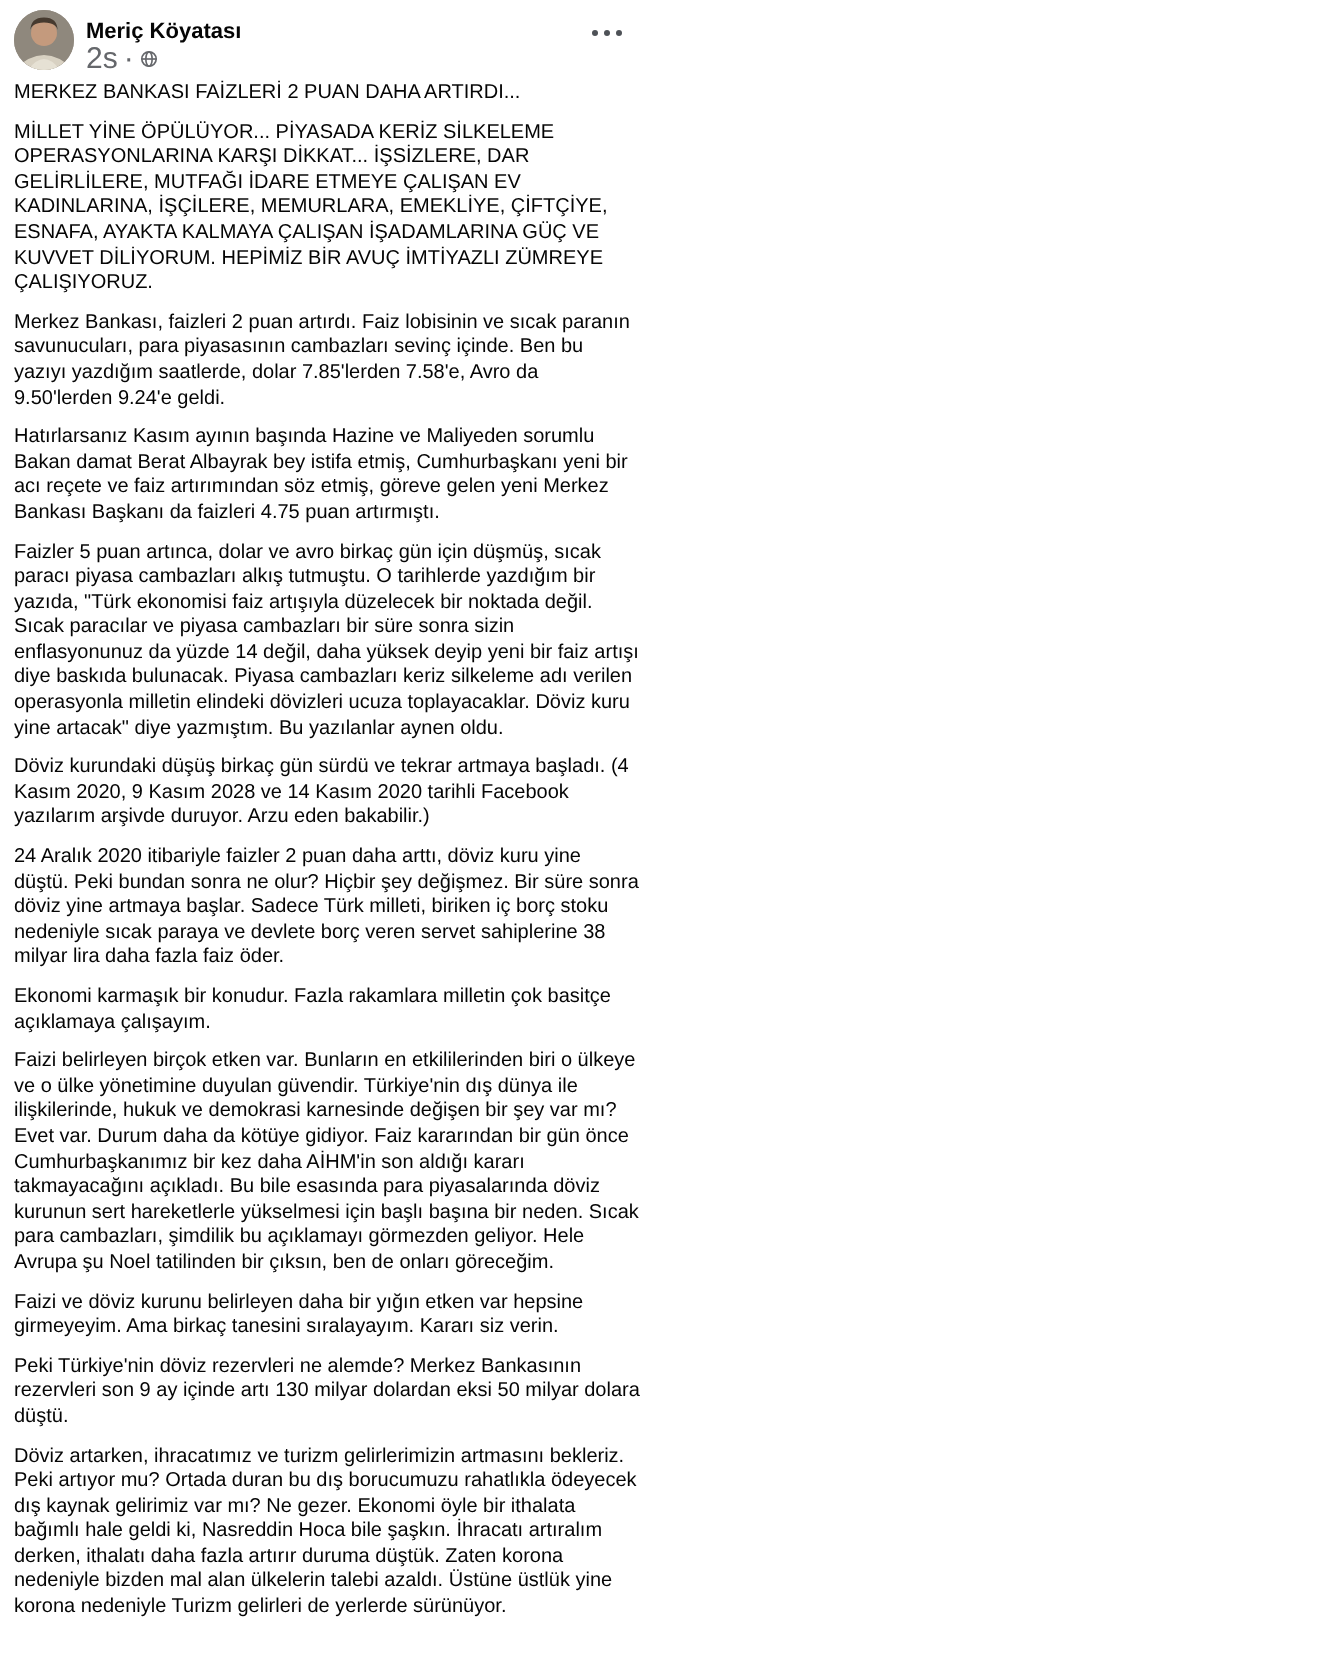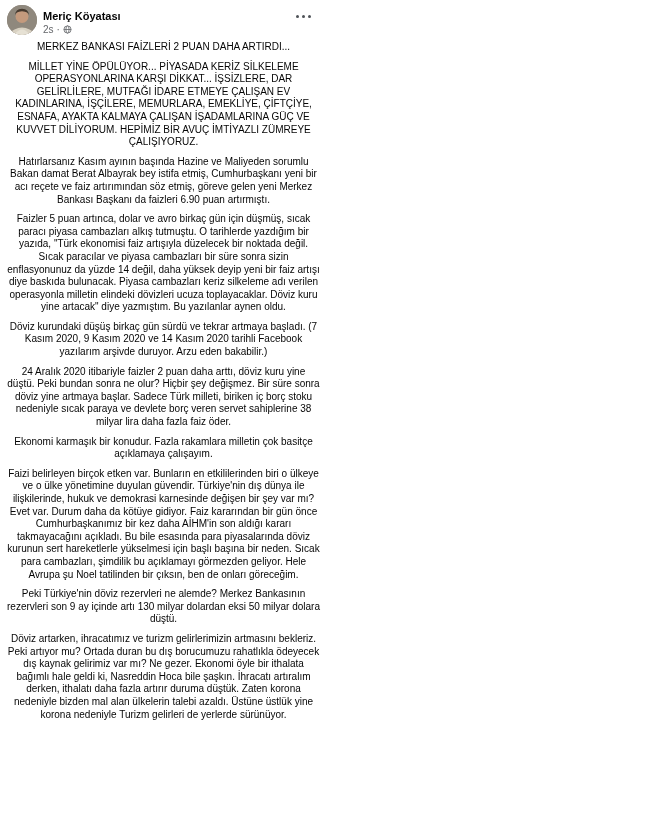--- a/index.html
+++ b/index.html
@@ -43,21 +43,21 @@
     font-size: 11px;
     font-weight: 700;
     color: #050505;
     line-height: 13px;
     cursor: pointer;
   }
   .meta {
     display: flex;
     align-items: center;
     gap: 3px;
-    font-size: 10px;
+    font-size: 15px;
     color: #65676b;
     line-height: 11px;
     margin-top: 1px;
     cursor: pointer;
   }
   .meta .sep { color: #65676b; }
   .globe { display: inline-flex; align-items: center; }
   .menu-dots {
     position: absolute;
     left: 293px;
@@ -77,21 +77,20 @@
   .post-body {
     padding: 6px 0 0 7px;
     width: 320px;
   }
   .post-body p {
     margin: 0 0 7px 0;
     font-size: 10px;
     line-height: 12.6px;
     color: #050505;
     letter-spacing: 0;
-    text-align: center;
   }
 </style>
 </head>
 <body>
 
 <div class="post">
 
   <div class="post-header">
 
     <div class="avatar">
@@ -123,23 +122,25 @@
       <span class="dot"></span>
       <span class="dot"></span>
       <span class="dot"></span>
     </div>
 
   </div>
 
   <div class="post-body">
     <p>MERKEZ BANKASI FAİZLERİ 2 PUAN DAHA ARTIRDI...</p>
     <p>MİLLET YİNE ÖPÜLÜYOR... PİYASADA KERİZ SİLKELEME OPERASYONLARINA KARŞI DİKKAT... İŞSİZLERE, DAR GELİRLİLERE, MUTFAĞI İDARE ETMEYE ÇALIŞAN EV KADINLARINA, İŞÇİLERE, MEMURLARA, EMEKLİYE, ÇİFTÇİYE, ESNAFA, AYAKTA KALMAYA ÇALIŞAN İŞADAMLARINA GÜÇ VE KUVVET DİLİYORUM. HEPİMİZ BİR AVUÇ İMTİYAZLI ZÜMREYE ÇALIŞIYORUZ.</p>
-    <p>Hatırlarsanız Kasım ayının başında Hazine ve Maliyeden sorumlu Bakan damat Berat Albayrak bey istifa etmiş, Cumhurbaşkanı yeni bir acı reçete ve faiz artırımından söz etmiş, göreve gelen yeni Merkez Bankası Başkanı da faizleri 6.90 puan artırmıştı.</p>
+    <p>Merkez Bankası, faizleri 2 puan artırdı. Faiz lobisinin ve sıcak paranın savunucuları, para piyasasının cambazları sevinç içinde. Ben bu yazıyı yazdığım saatlerde, dolar 7.85'lerden 7.58'e, Avro da 9.50'lerden 9.24'e geldi.</p>
+    <p>Hatırlarsanız Kasım ayının başında Hazine ve Maliyeden sorumlu Bakan damat Berat Albayrak bey istifa etmiş, Cumhurbaşkanı yeni bir acı reçete ve faiz artırımından söz etmiş, göreve gelen yeni Merkez Bankası Başkanı da faizleri 4.75 puan artırmıştı.</p>
     <p>Faizler 5 puan artınca, dolar ve avro birkaç gün için düşmüş, sıcak paracı piyasa cambazları alkış tutmuştu. O tarihlerde yazdığım bir yazıda, "Türk ekonomisi faiz artışıyla düzelecek bir noktada değil. Sıcak paracılar ve piyasa cambazları bir süre sonra sizin enflasyonunuz da yüzde 14 değil, daha yüksek deyip yeni bir faiz artışı diye baskıda bulunacak. Piyasa cambazları keriz silkeleme adı verilen operasyonla milletin elindeki dövizleri ucuza toplayacaklar. Döviz kuru yine artacak" diye yazmıştım. Bu yazılanlar aynen oldu.</p>
-    <p>Döviz kurundaki düşüş birkaç gün sürdü ve tekrar artmaya başladı. (7 Kasım 2020, 9 Kasım 2020 ve 14 Kasım 2020 tarihli Facebook yazılarım arşivde duruyor. Arzu eden bakabilir.)</p>
+    <p>Döviz kurundaki düşüş birkaç gün sürdü ve tekrar artmaya başladı. (4 Kasım 2020, 9 Kasım 2028 ve 14 Kasım 2020 tarihli Facebook yazılarım arşivde duruyor. Arzu eden bakabilir.)</p>
     <p>24 Aralık 2020 itibariyle faizler 2 puan daha arttı, döviz kuru yine düştü. Peki bundan sonra ne olur? Hiçbir şey değişmez. Bir süre sonra döviz yine artmaya başlar. Sadece Türk milleti, biriken iç borç stoku nedeniyle sıcak paraya ve devlete borç veren servet sahiplerine 38 milyar lira daha fazla faiz öder.</p>
     <p>Ekonomi karmaşık bir konudur. Fazla rakamlara milletin çok basitçe açıklamaya çalışayım.</p>
     <p>Faizi belirleyen birçok etken var. Bunların en etkililerinden biri o ülkeye ve o ülke yönetimine duyulan güvendir. Türkiye'nin dış dünya ile ilişkilerinde, hukuk ve demokrasi karnesinde değişen bir şey var mı? Evet var. Durum daha da kötüye gidiyor. Faiz kararından bir gün önce Cumhurbaşkanımız bir kez daha AİHM'in son aldığı kararı takmayacağını açıkladı. Bu bile esasında para piyasalarında döviz kurunun sert hareketlerle yükselmesi için başlı başına bir neden. Sıcak para cambazları, şimdilik bu açıklamayı görmezden geliyor. Hele Avrupa şu Noel tatilinden bir çıksın, ben de onları göreceğim.</p>
+    <p>Faizi ve döviz kurunu belirleyen daha bir yığın etken var hepsine girmeyeyim. Ama birkaç tanesini sıralayayım. Kararı siz verin.</p>
     <p>Peki Türkiye'nin döviz rezervleri ne alemde? Merkez Bankasının rezervleri son 9 ay içinde artı 130 milyar dolardan eksi 50 milyar dolara düştü.</p>
     <p>Döviz artarken, ihracatımız ve turizm gelirlerimizin artmasını bekleriz. Peki artıyor mu? Ortada duran bu dış borucumuzu rahatlıkla ödeyecek dış kaynak gelirimiz var mı? Ne gezer. Ekonomi öyle bir ithalata bağımlı hale geldi ki, Nasreddin Hoca bile şaşkın. İhracatı artıralım derken, ithalatı daha fazla artırır duruma düştük. Zaten korona nedeniyle bizden mal alan ülkelerin talebi azaldı. Üstüne üstlük yine korona nedeniyle Turizm gelirleri de yerlerde sürünüyor.</p>
   </div>
 
 </div>
 
 </body></html>

